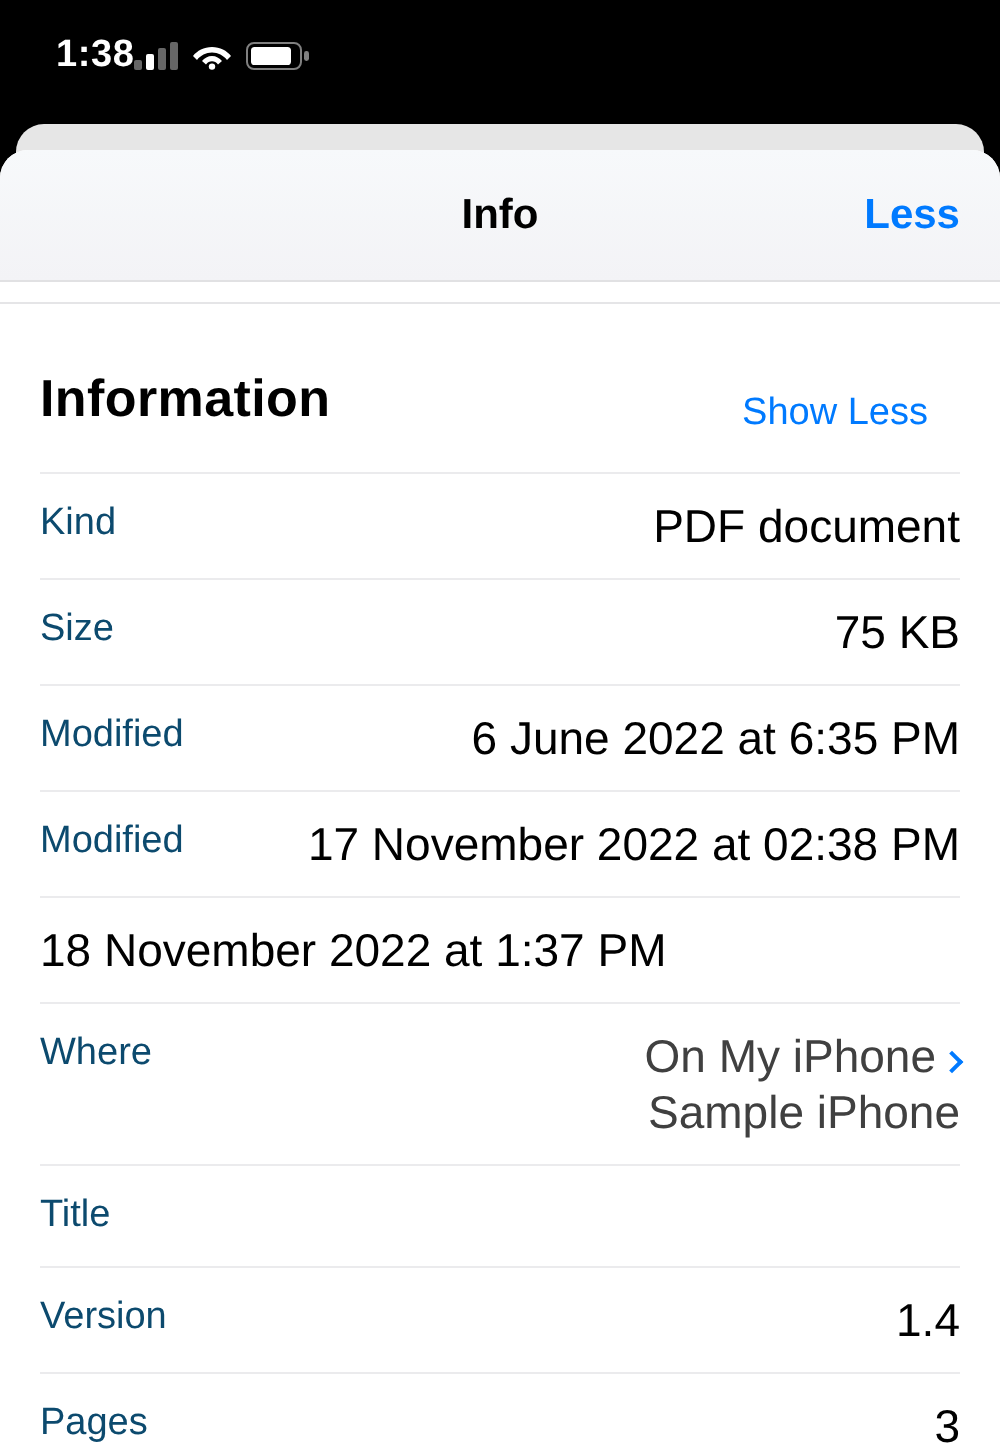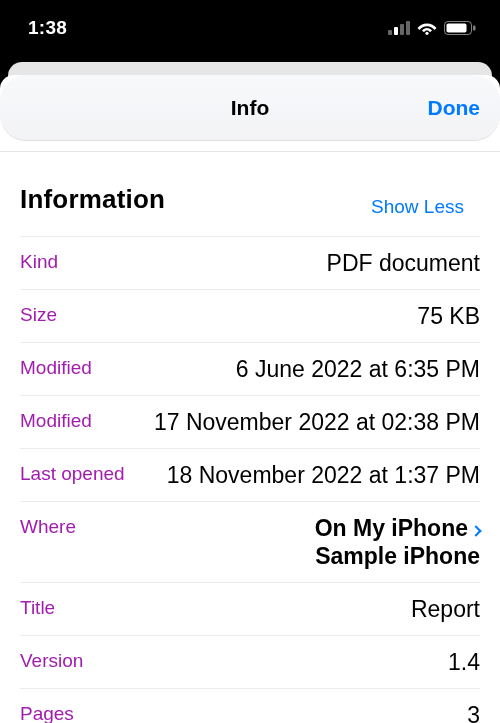--- a/index.html
+++ b/index.html
@@ -12,21 +12,21 @@
     body {
       width: 500px;
       height: 723px;
       background: #000;
       overflow: hidden;
     }
     .status-bar {
       height: 56px;
       display: flex;
       align-items: center;
-      justify-content: space-between;
+      justify-content: flex-start;
       padding: 0 24px 0 28px;
       color: #fff;
     }
     .status-time {
       font-size: 19px;
       font-weight: 600;
       letter-spacing: 0.3px;
     }
     .status-icons {
       display: flex;
@@ -56,21 +56,20 @@
     }
     .sheet-header {
       height: 66px;
       display: flex;
       align-items: center;
       justify-content: space-between;
       padding: 0 20px;
       border-bottom: 1px solid #e1e1e3;
       background: linear-gradient(to bottom, #f7f9fb, #f3f3f6);
       position: relative;
-      border-radius: 26px;
     }
     .sheet-header-left {
       width: 90px;
     }
     .sheet-title {
       font-size: 21px;
       font-weight: 600;
       color: #000;
       position: absolute;
       left: 50%;
@@ -119,36 +118,35 @@
     .row {
       display: flex;
       justify-content: space-between;
       align-items: flex-start;
       border-top: 1px solid #ebebed;
       padding: 12px 0;
       gap: 20px;
     }
     .row-label {
       font-size: 19px;
-      color: #a21caf;
+      color: #0c4a6e;
       font-weight: 400;
       flex-shrink: 0;
       line-height: 26px;
     }
     .row-value {
       font-size: 23px;
       color: #000;
       font-weight: 400;
       text-align: right;
       line-height: 28px;
     }
     .row-value.link {
-      color: #000000;
+      color: #404040;
       cursor: pointer;
-      font-weight: bold;
     }
     .chevron {
       display: inline-block;
       width: 8px;
       height: 8px;
       border-top: 2.5px solid #007aff;
       border-right: 2.5px solid #007aff;
       transform: rotate(45deg);
       margin-left: 4px;
       vertical-align: 1px;
@@ -182,21 +180,21 @@
     </svg>
   </div>
 </div>
 
 <div class="backdrop"></div>
 
 <div class="sheet">
   <div class="sheet-header">
     <div class="sheet-header-left"></div>
     <div class="sheet-title">Info</div>
-    <div class="done-btn">Done</div>
+    <div class="done-btn">Less</div>
   </div>
 
   <div class="content">
     <div class="hairline-top"></div>
 
     <div class="section-header">
       <div class="section-title">Information</div>
       <div class="show-less">Show Less</div>
     </div>
 
@@ -216,35 +214,33 @@
         <div class="row-label">Modified</div>
         <div class="row-value">6 June 2022 at 6:35 PM</div>
       </div>
 
       <div class="row">
         <div class="row-label">Modified</div>
         <div class="row-value">17 November 2022 at 02:38 PM</div>
       </div>
 
       <div class="row">
-        <div class="row-label">Last opened</div>
         <div class="row-value">18 November 2022 at 1:37 PM</div>
       </div>
 
       <div class="row">
         <div class="row-label">Where</div>
         <div class="row-value link">
           <span>On My iPhone</span><span class="chevron"></span><br>
           <span>Sample iPhone</span>
         </div>
       </div>
 
       <div class="row">
         <div class="row-label">Title</div>
-        <div class="row-value">Report</div>
       </div>
 
       <div class="row">
         <div class="row-label">Version</div>
         <div class="row-value">1.4</div>
       </div>
 
       <div class="row">
         <div class="row-label">Pages</div>
         <div class="row-value">3</div>

